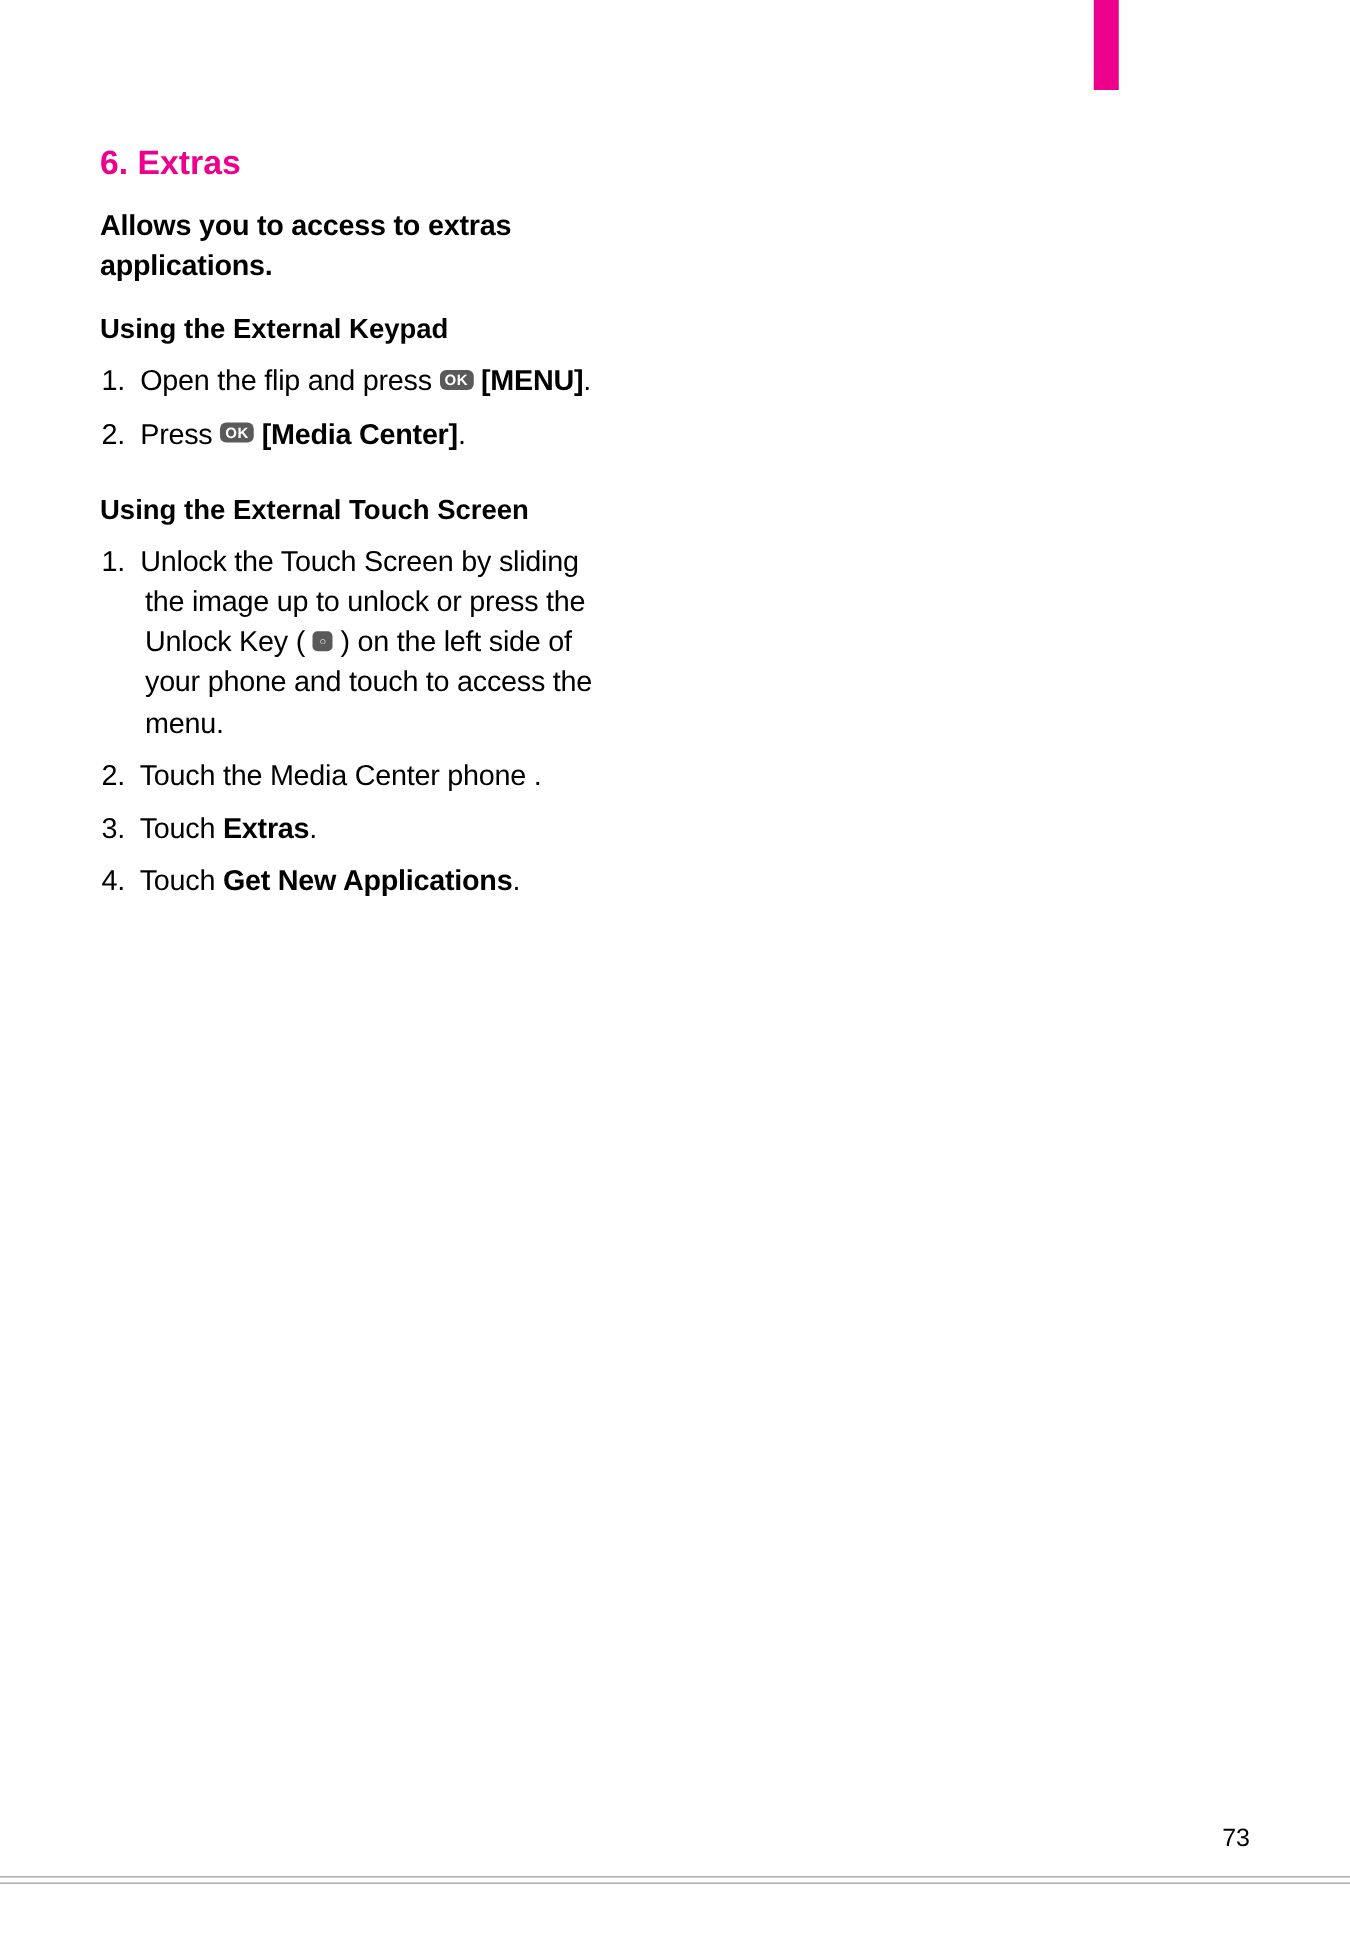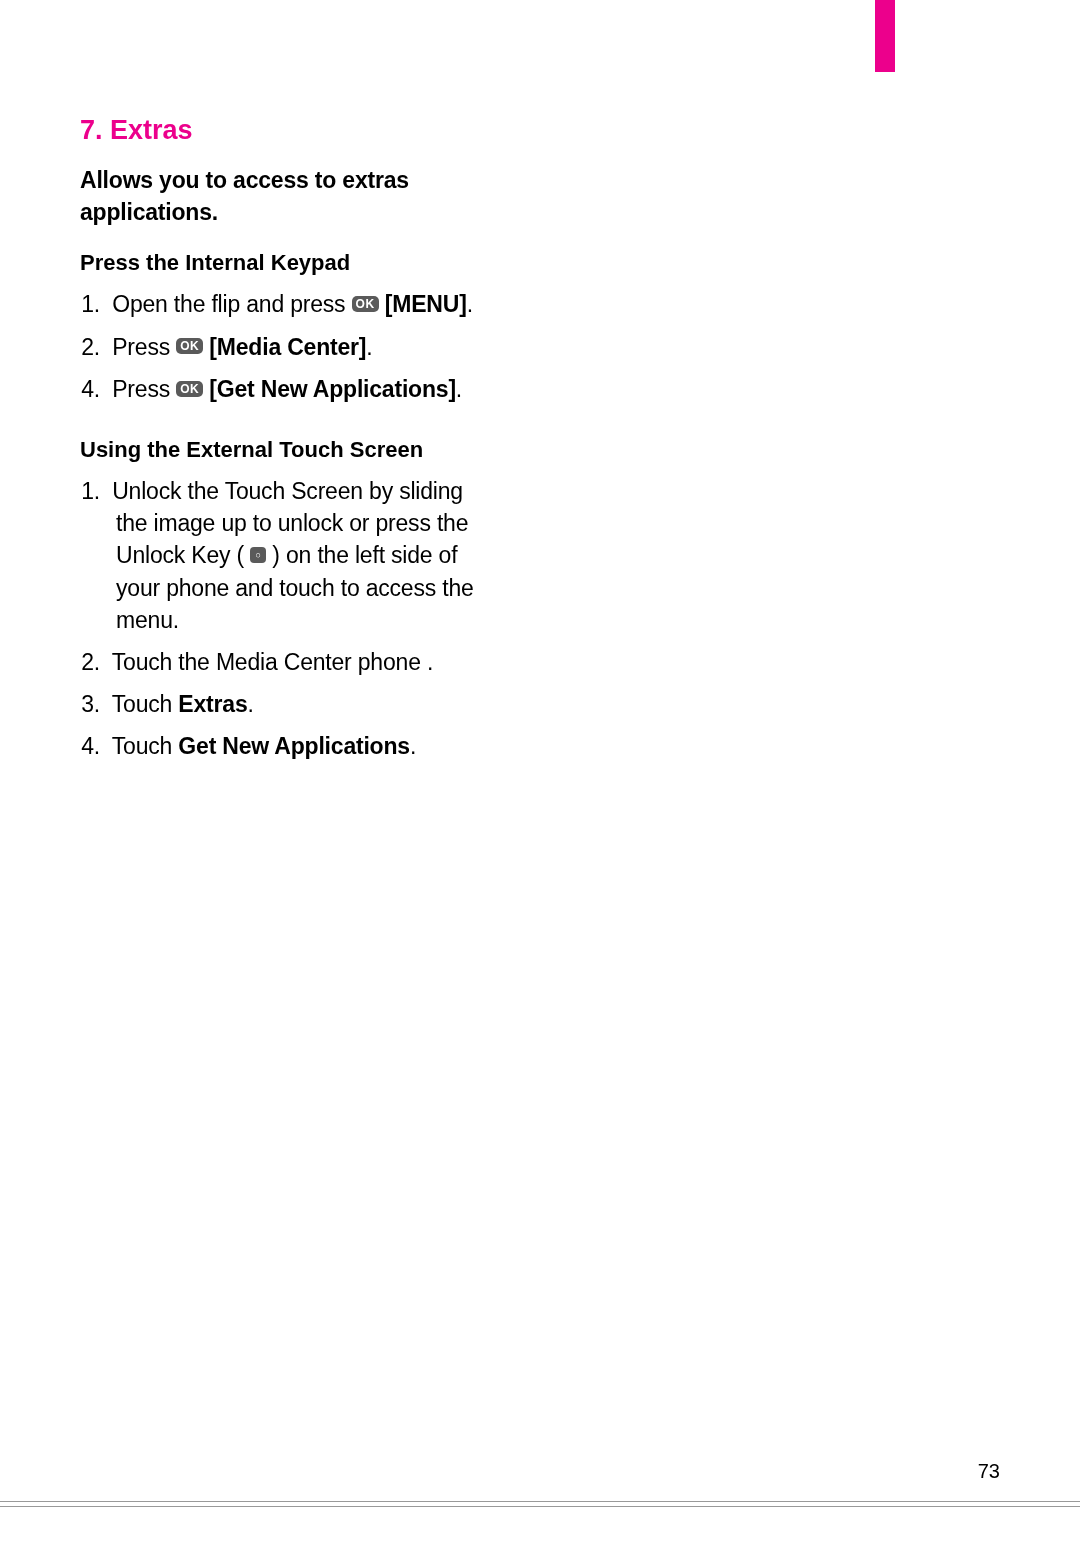--- a/index.html
+++ b/index.html
@@ -132,34 +132,31 @@
       border-top: 1px solid #999;
       border-bottom: 1px solid #999;
     }
   </style>
 </head>
 <body>
 
 <div class="accent-bar"></div>
 
 <div class="content">
-  <div class="section-title">7. Extras</div>
+  <div class="section-title">6. Extras</div>
   <div class="intro-text">Allows you to access to extras applications.</div>
 
-  <div class="subsection-title">Press the Internal Keypad</div>
+  <div class="subsection-title">Using the External Keypad</div>
   <ul class="steps">
     <li>
       <span class="num">1.</span><span> Open the flip and press  </span><span class="ok-btn">OK</span>
       <span class="bold">[MENU]</span><span>.</span>
     </li>
     <li>
       <span class="num">2.</span><span> Press  </span><span class="ok-btn">OK</span><span class="bold">  [Media Center]</span><span>.</span>
-    </li>
-    <li>
-      <span class="num">4.</span><span> Press </span><span class="ok-btn">OK</span><span class="bold"> [Get New Applications]</span><span>.</span>
     </li>
   </ul>
 
   <div class="second-section">
     <div class="subsection-title">Using the External Touch Screen</div>
     <ul class="steps">
       <li>
         <span class="num">1.</span><span> Unlock the Touch Screen by sliding the image            up to unlock or press the Unlock Key ( </span><span class="small-key">○</span><span> ) on the left side of your phone and touch           to access the menu.</span>
       </li>
       <li>

